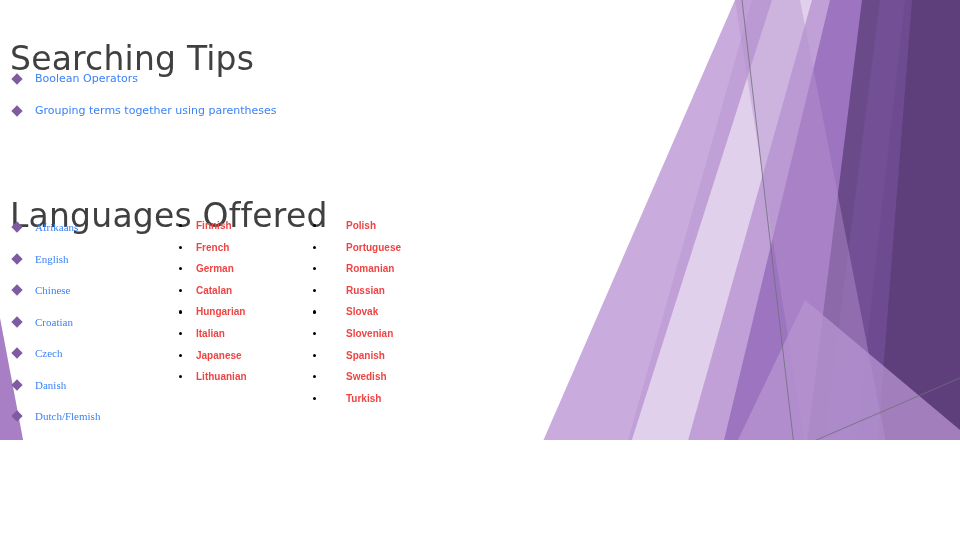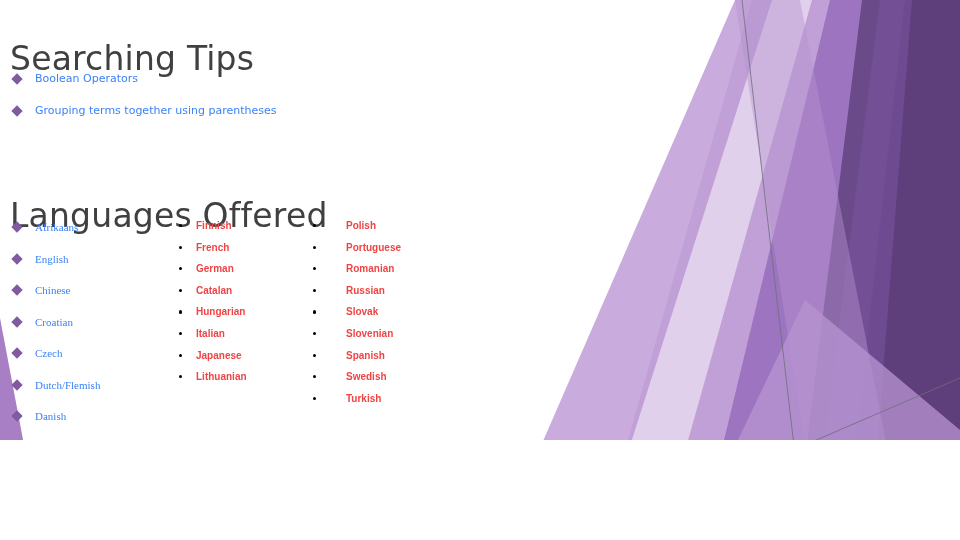--- a/index.html
+++ b/index.html
@@ -162,25 +162,25 @@
       <li class="diamond-item">
         <span class="diamond-marker"></span>
         <span>Croatian</span>
       </li>
       <li class="diamond-item">
         <span class="diamond-marker"></span>
         <span>Czech</span>
       </li>
       <li class="diamond-item">
         <span class="diamond-marker"></span>
+        <span>Danish</span>
+      </li>
+      <li class="diamond-item">
+        <span class="diamond-marker"></span>
         <span>Dutch/Flemish</span>
-      </li>
-      <li class="diamond-item">
-        <span class="diamond-marker"></span>
-        <span>Danish</span>
       </li>
       <li class="diamond-item">
         <span class="diamond-marker"></span>
         <span>English</span>
       </li>
     </ul>
 
     <ul class="round-list" id="lang-col-2">
       <li class="round-item">
         <span class="round-marker"></span>

